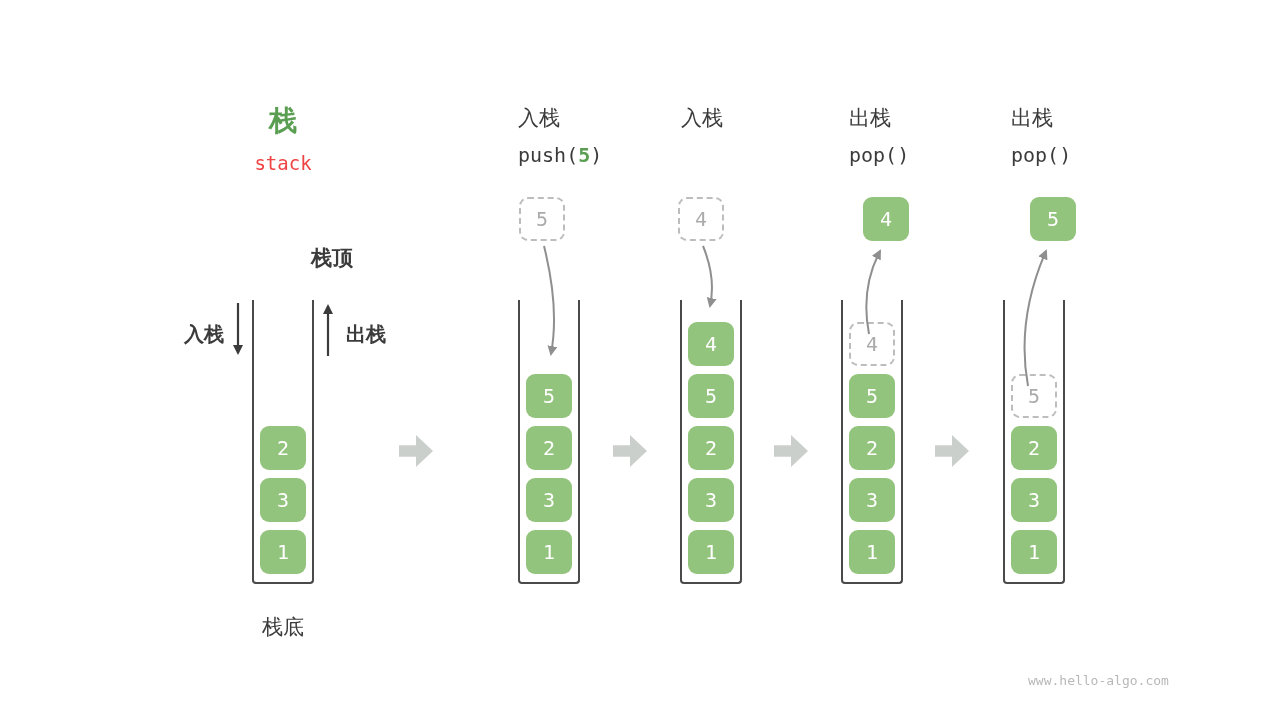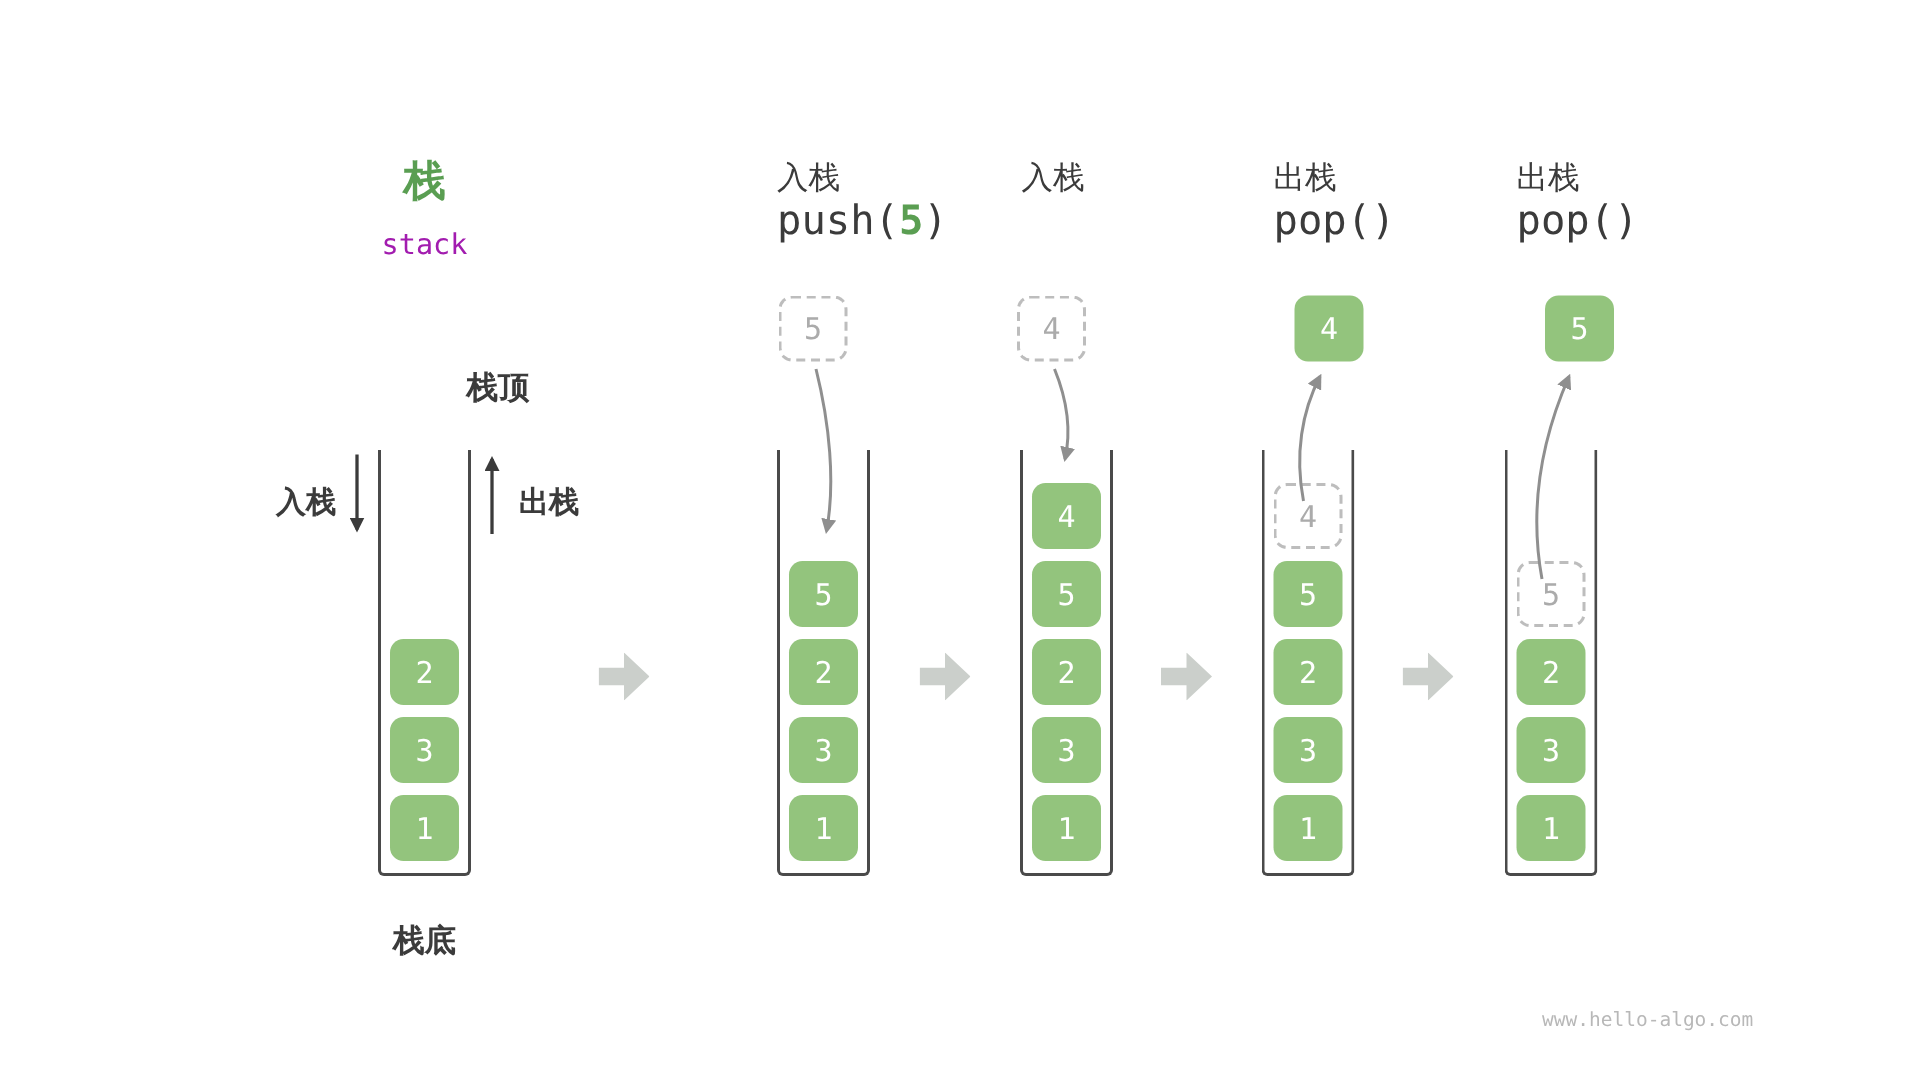--- a/index.html
+++ b/index.html
@@ -5,26 +5,26 @@
   * { margin:0; padding:0; box-sizing:border-box; }
   html,body { width:1280px; height:720px; }
   body {
     position:relative; background:#ffffff; overflow:hidden;
     font-family:"DejaVu Sans", sans-serif; color:#3b3b3b;
   }
 
   
   .title-block { position:absolute; left:213px; top:102px; width:140px; text-align:center; }
   .title-cn { font-size:28px; font-weight:700; color:#5a9e52; }
-  .title-en { font-family:"DejaVu Sans Mono", monospace; font-size:19px; color:#a21caf; margin-top:12px; }
+  .title-en { font-family:"DejaVu Sans Mono", monospace; font-size:19px; color:#ef4444; margin-top:12px; }
 
   
   .op-header { position:absolute; top:104px; width:170px; text-align:left; }
   .op-name { font-size:21px; font-weight:500; }
-  .op-code { font-family:"DejaVu Sans Mono", monospace; font-size:27px; }
+  .op-code { font-family:"DejaVu Sans Mono", monospace; font-size:20px; margin-top:11px; }
   .op-arg { color:#5a9e52; font-weight:700; }
 
   
   .stack-col {
     position:absolute; top:300px; width:62px; height:284px;
     border-left:2px solid #4a4a4a; border-right:2px solid #4a4a4a; border-bottom:2px solid #4a4a4a;
     border-radius:0 0 4px 4px;
     display:flex; flex-direction:column; justify-content:flex-end; align-items:center;
     gap:8px; padding-bottom:8px; background:#fff;
   }
@@ -32,21 +32,21 @@
     width:46px; height:44px; flex:0 0 44px; border-radius:9px;
     background:#93c47d; color:#ffffff;
     display:flex; align-items:center; justify-content:center;
     font-family:"DejaVu Sans Mono", monospace; font-size:20px;
   }
   .cell.ghost { background:#ffffff; border:2px dashed #bdbdbd; color:#ababab; }
   .float-cell { position:absolute; top:197px; }
 
   
   .label-top    { position:absolute; left:213px; top:244px; width:140px; text-align:right; font-size:21px; font-weight:700; }
-  .label-bottom { position:absolute; left:213px; top:613px; width:140px; text-align:center; font-size:21px; font-weight:700; }
+  .label-bottom { position:absolute; left:213px; top:613px; width:140px; text-align:center; font-size:21px; font-weight:400; }
   .side-label   { position:absolute; top:321px; font-size:20px; font-weight:700; }
   .side-label.push { left:184px; }
   .side-label.pop  { left:346px; }
 
   
   .step-arrow {
     position:absolute; top:435px; width:34px; height:32px; background:#cbcfcb;
     clip-path:polygon(0 32%, 50% 32%, 50% 0, 100% 50%, 50% 100%, 50% 68%, 0 68%);
   }
 

